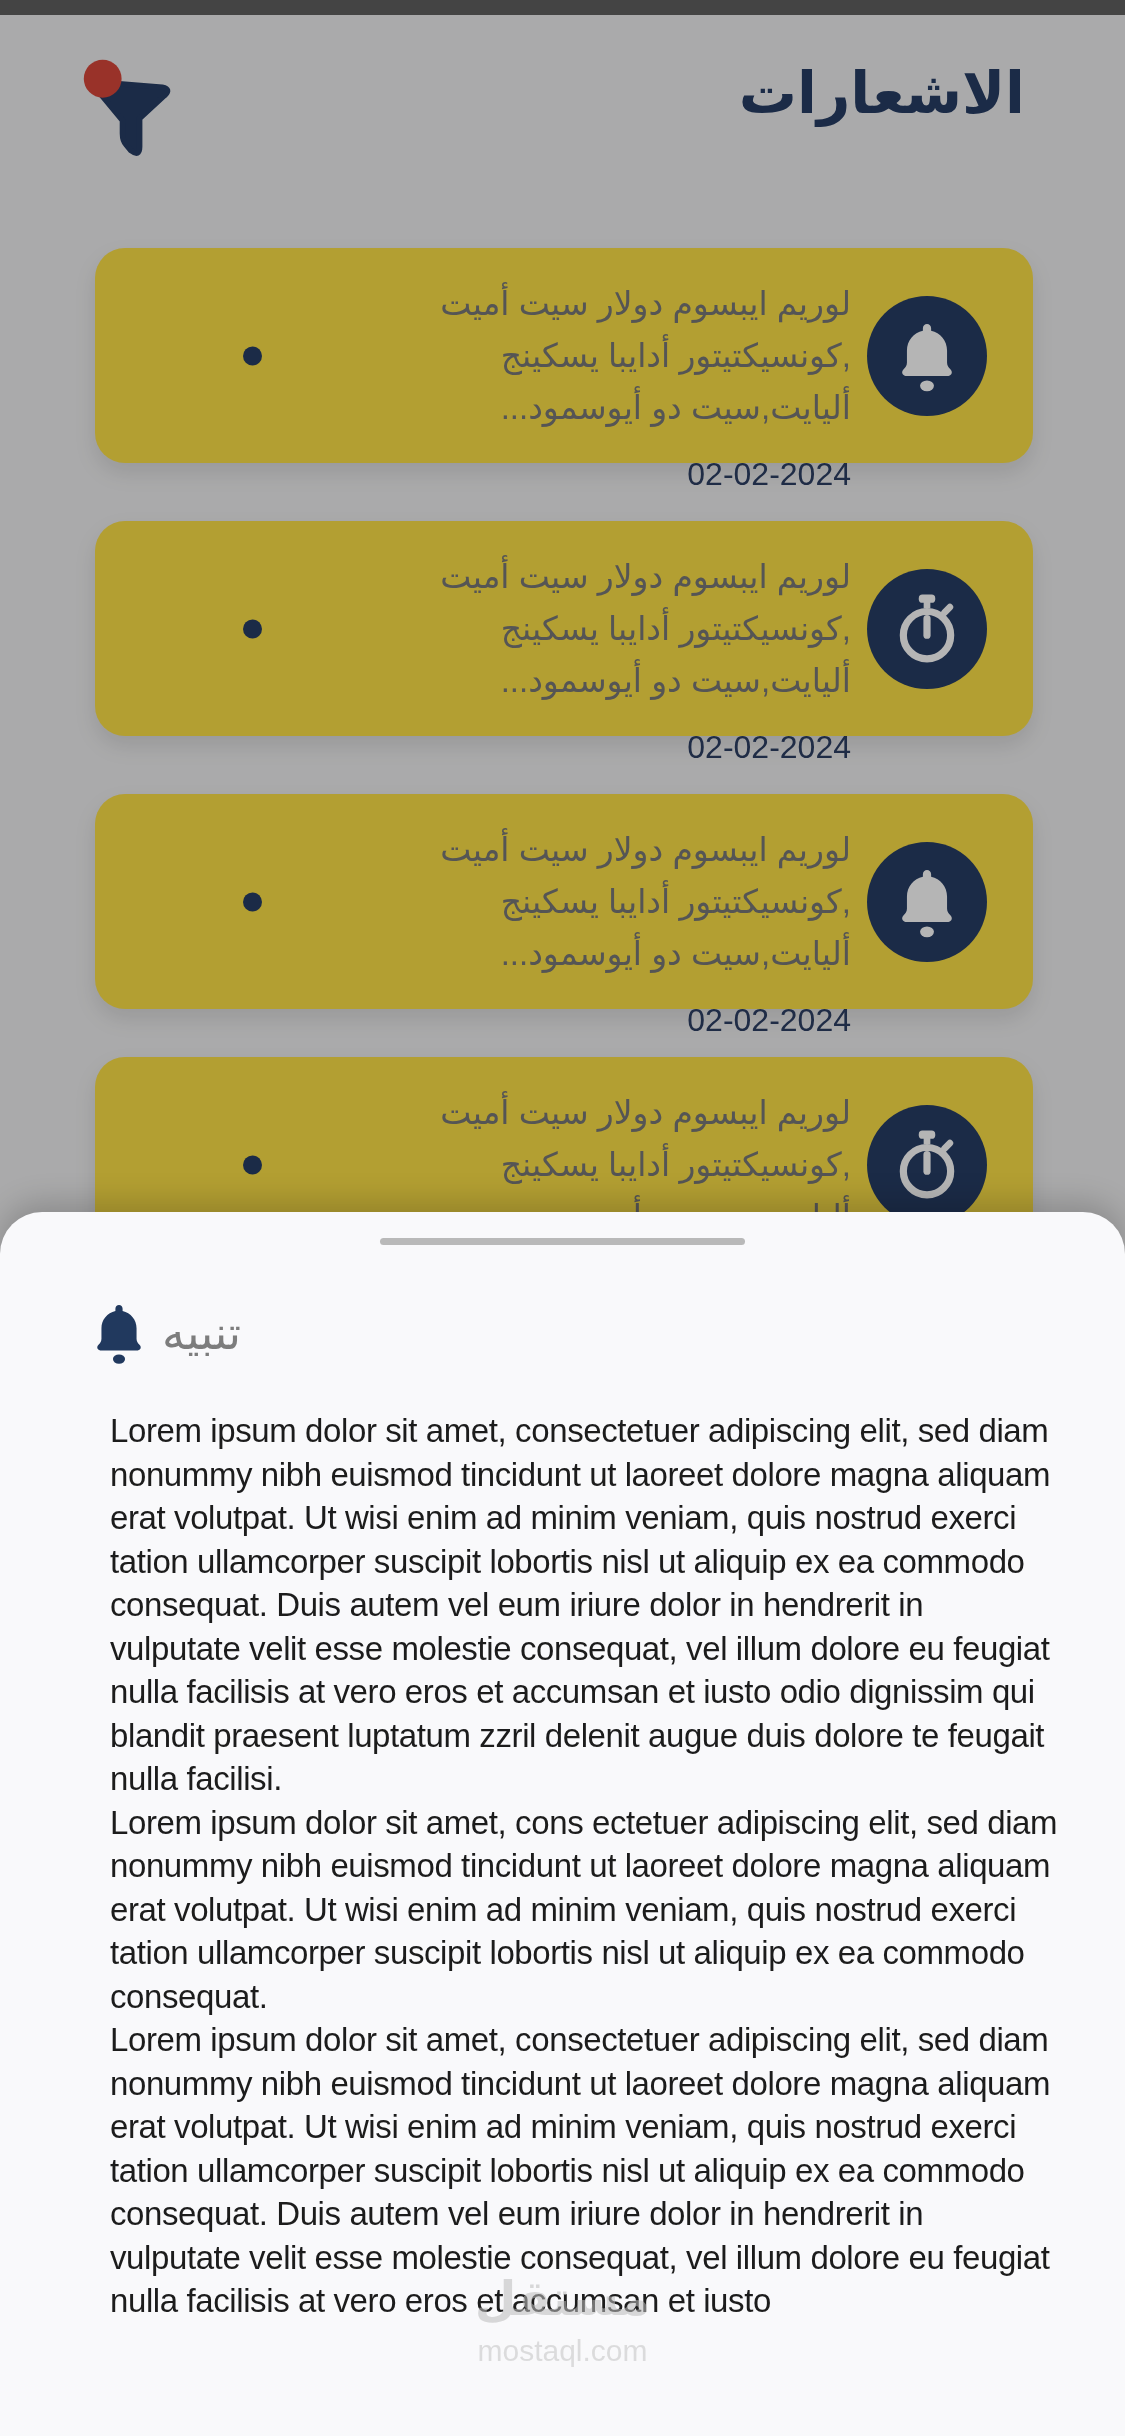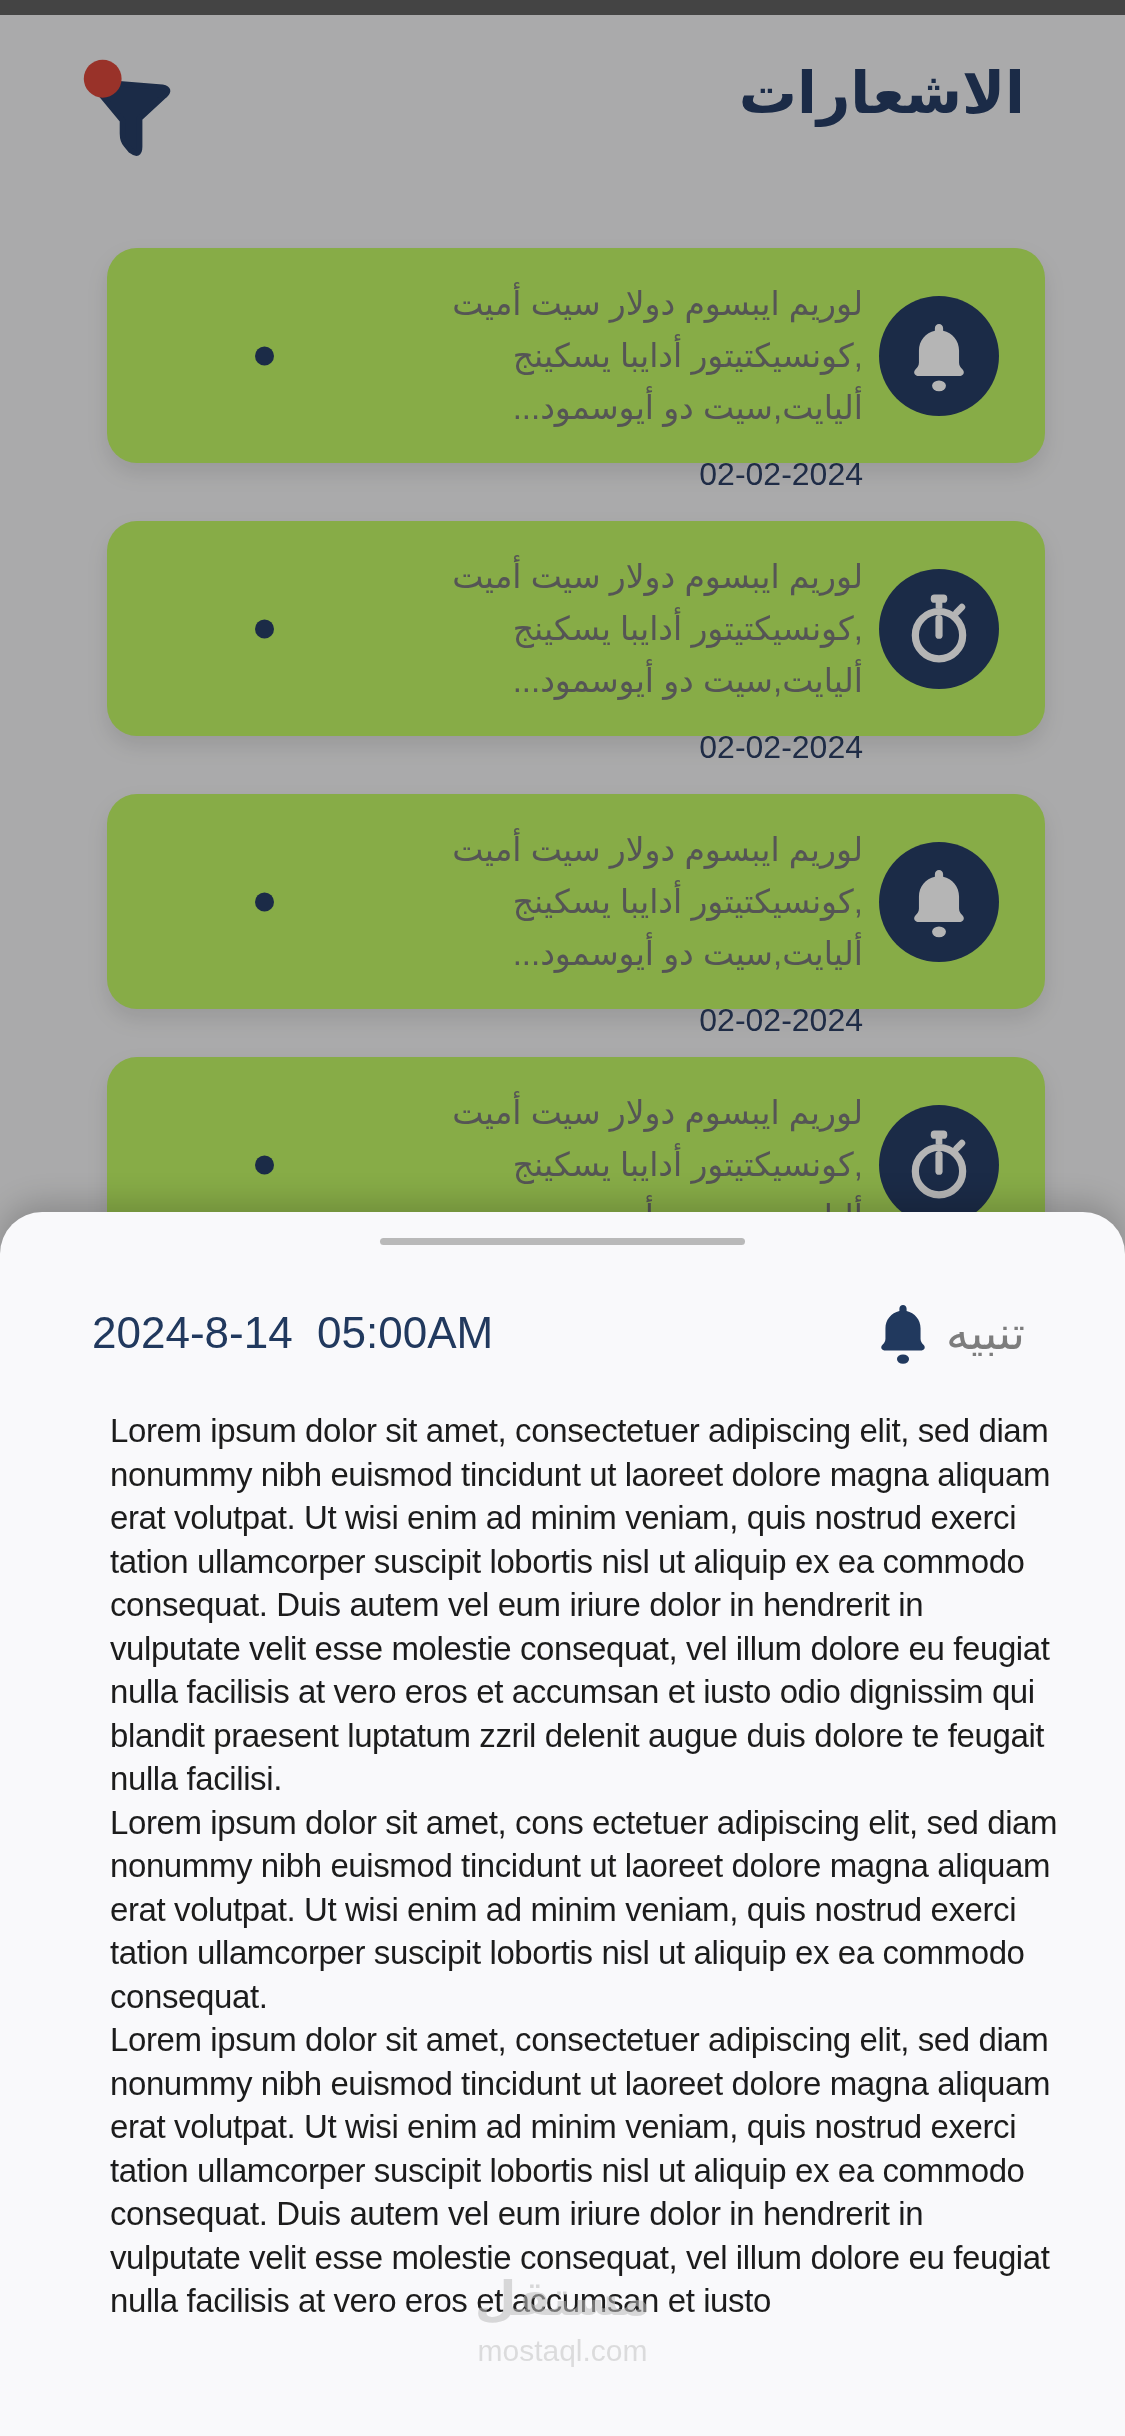--- a/index.html
+++ b/index.html
@@ -11,22 +11,22 @@
   }
   
   .app-header{position:absolute;top:0;left:0;right:0;height:200px;}
   .logo{position:absolute;left:80px;top:38px;width:104px;height:112px;}
   .page-title{
     position:absolute;right:100px;top:44px;
     font-size:58px;font-weight:700;color:#263d65;direction:rtl;
   }
   
   .card{
-    position:absolute;left:107px;width:938px;height:215px;
-    background:#bef264;border-radius:30px;
+    position:absolute;left:95px;width:938px;height:215px;
+    background:#fde047;border-radius:30px;
     box-shadow:0 10px 22px rgba(0,0,0,0.10);
   }
   .card.c1{top:233px;} .card.c2{top:506px;} .card.c3{top:779px;} .card.c4{top:1042px;}
   .unread-dot{
     position:absolute;left:148px;top:50%;transform:translateY(-50%);
     width:19px;height:19px;border-radius:50%;background:#263d65;
   }
   .icon-badge{
     position:absolute;right:46px;top:50%;transform:translateY(-50%);
     width:120px;height:120px;border-radius:50%;background:#263d65;
@@ -153,21 +153,20 @@
       </svg>
     </div>
   </div>
 
   <div class="scrim"></div>
 
   <div class="sheet">
     <div class="drag-handle"></div>
 
     <div class="sheet-header">
-      <div class="sheet-datetime">2024-8-14  05:00AM</div>
       <div class="sheet-type">
         <span class="sheet-type-label">تنبيه</span>
         <svg width="54" height="64" viewBox="0 0 24 28">
           <path fill="#21395e" d="M12 1.6c.9 0 1.6.7 1.6 1.6v1c3.6.8 6.2 3.9 6.2 7.7v4.6c0 1 .5 1.9 1.3 2.7.6.6.7 1.3.4 1.8-.3.5-.9.8-1.7.8H4.2c-.8 0-1.4-.3-1.7-.8-.3-.5-.2-1.2.4-1.8.8-.8 1.3-1.7 1.3-2.7v-4.6c0-3.8 2.6-6.9 6.2-7.7v-1c0-.9.7-1.6 1.6-1.6z"></path>
           <ellipse fill="#21395e" cx="12" cy="25.6" rx="2.7" ry="2.1"></ellipse>
         </svg>
       </div>
     </div>
 
     <div class="sheet-body">

